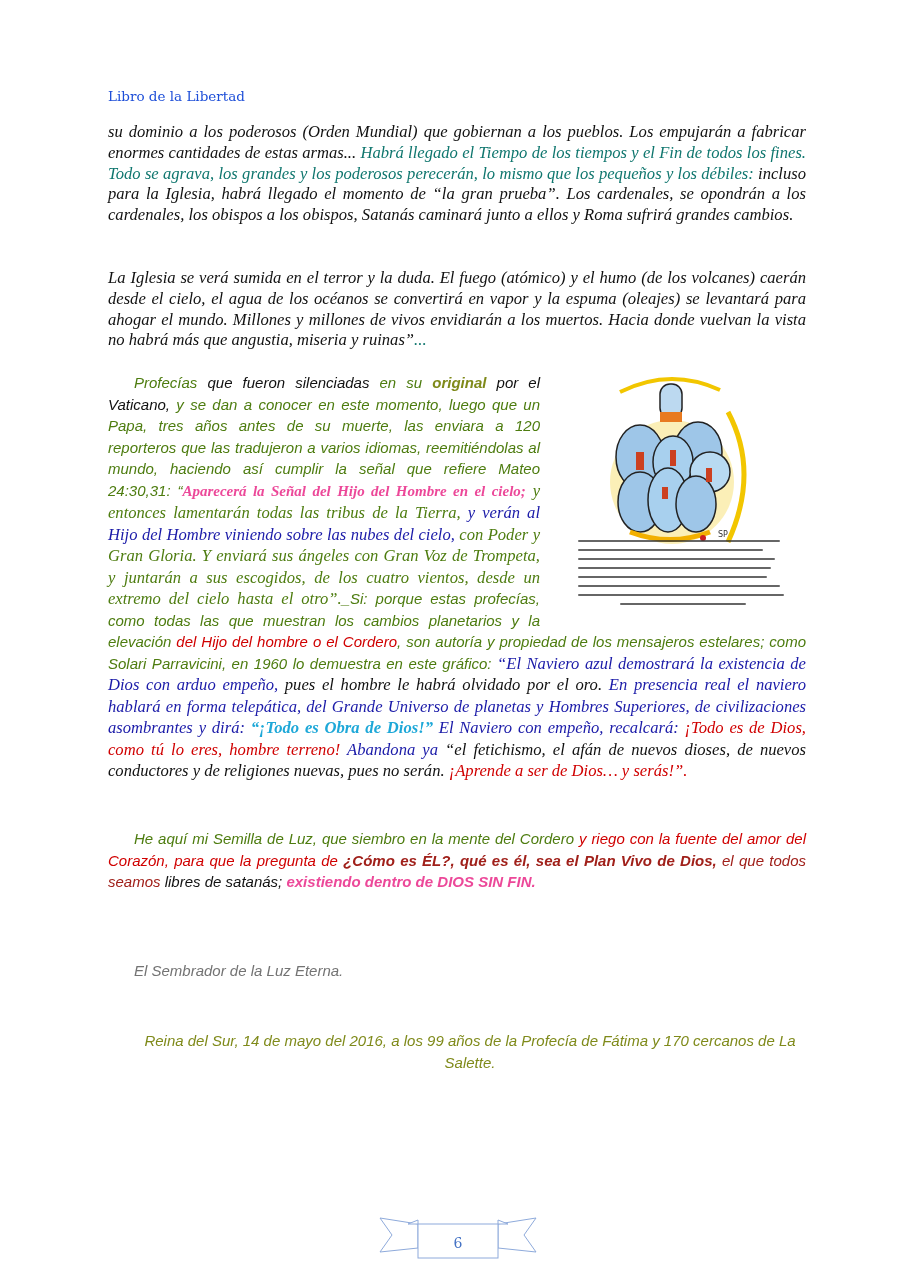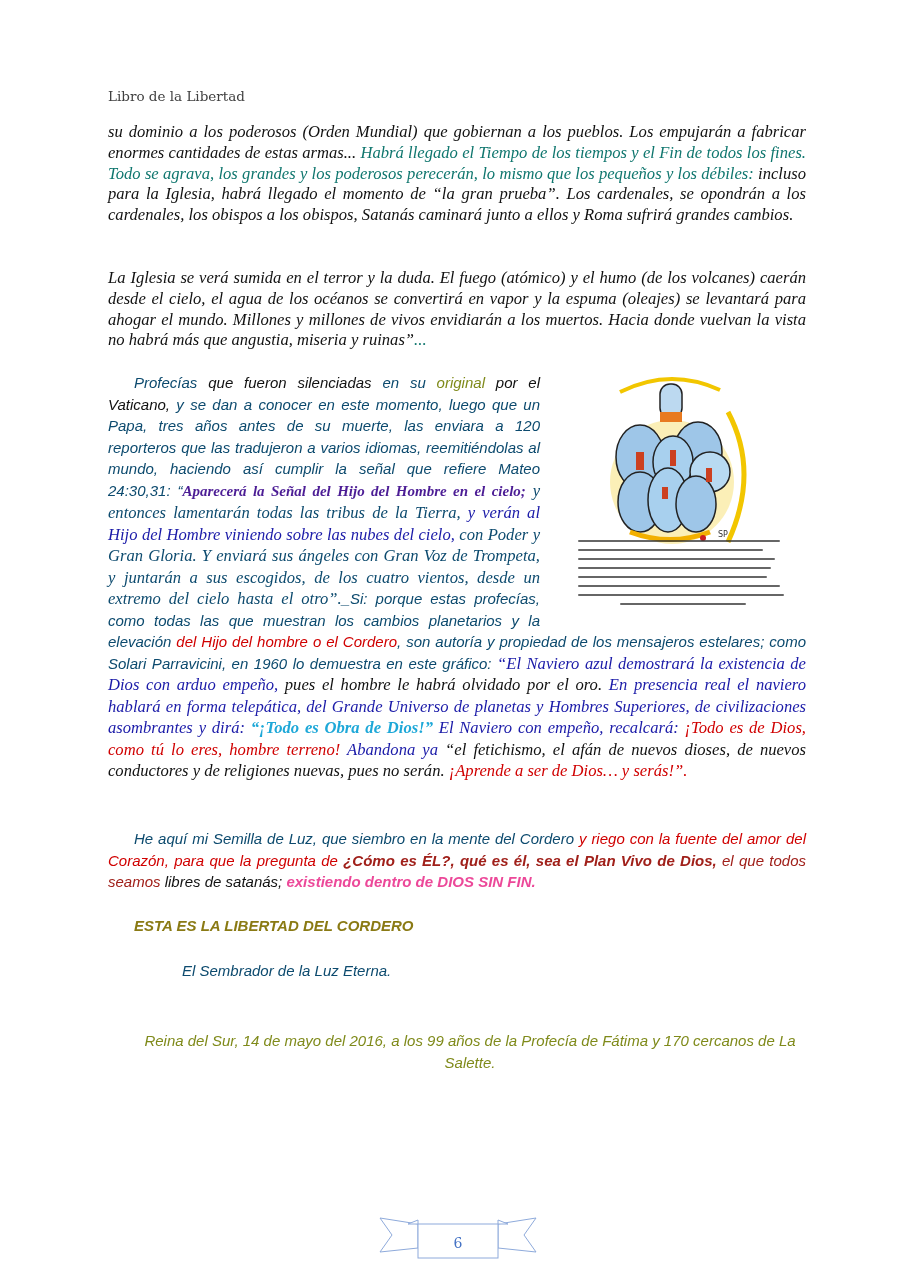--- a/index.html
+++ b/index.html
@@ -1,38 +1,38 @@
 <!DOCTYPE html>
 <html><head>
   <meta charset="utf-8">
   <style>
     html, body { margin: 0; padding: 0; background: #ffffff; }
     body { width: 906px; height: 1280px; position: relative; overflow: hidden; }
     .page { position: absolute; left: 0; top: 0; width: 906px; height: 1280px; }
-    .header { position: absolute; left: 108px; top: 88px; font-family: "DejaVu Serif", serif; font-size: 13.5px; color: #404040; }
+    .header { position: absolute; left: 108px; top: 88px; font-family: "DejaVu Serif", serif; font-size: 13.5px; color: #1d4ed8; }
     .serif { font-family: "Liberation Serif", serif; font-size: 16.6px; line-height: 20.8px; font-style: italic; text-align: justify; }
     .sans { font-family: "Liberation Sans", sans-serif; font-size: 15px; line-height: 21.5px; font-style: italic; text-align: justify; }
     .p1 { position: absolute; left: 108px; top: 122px; width: 698px; color: #111; }
     .p2 { position: absolute; left: 108px; top: 268px; width: 698px; color: #111; }
     .p3-wrap { position: absolute; left: 108px; top: 372px; width: 698px; }
     .figure { float: right; width: 246px; height: 242px; margin: 0 0 0 20px; position: relative; }
     .p3 { text-indent: 26px; color: #7f8a1a; }
     .p4 { position: absolute; left: 108px; top: 828px; width: 698px; text-indent: 26px; }
     .sig1 { position: absolute; left: 134px; top: 917px; font-family: "Liberation Sans", sans-serif; font-size: 15px; font-style: italic; font-weight: bold; color: #8a7a14; }
-    .sig2 { position: absolute; left: 134px; top: 962px; font-family: "Liberation Sans", sans-serif; font-size: 15px; font-style: italic; color: #0c4a6e; margin-left: 48px; }
+    .sig2 { position: absolute; left: 134px; top: 962px; font-family: "Liberation Sans", sans-serif; font-size: 15px; font-style: italic; color: #737373; }
     .date { position: absolute; left: 130px; top: 1030px; width: 680px; text-align: center; font-family: "Liberation Sans", sans-serif; font-size: 15px; line-height: 22px; font-style: italic; color: #7f8a1a; }
     .note { position: absolute; left: 130px; top: 1114px; width: 680px; text-align: center; font-family: "Liberation Sans", sans-serif; font-size: 11px; font-style: italic; color: #8a7a14; }
     .pageno { position: absolute; left: 378px; top: 1216px; width: 160px; height: 44px; }
     .pageno-num { position: absolute; left: 0; top: 19px; width: 160px; text-align: center; font-family: "DejaVu Serif", serif; font-size: 14px; color: #4472c4; }
     .purple { color: #0f766e; }
     .black { color: #111; }
     .bold { font-weight: normal; }
-    .olive { color: #0c4a6e; }
-    .olive-b { color: #7f8a1a; font-weight: normal; }
-    .red-b { color: #4c1d95; font-weight: bold; font-family: "Liberation Serif", serif; margin-top: 31px; }
+    .olive { color: #4d7c0f; }
+    .olive-b { color: #7f8a1a; font-weight: bold; }
+    .red-b { color: #ec4899; font-weight: bold; font-family: "Liberation Serif", serif; margin-top: 31px; }
     .red { color: #d00000; }
     .darkred { color: #a0201a; }
     .darkred-b { color: #a0201a; font-weight: bold; margin-top: 8px; }
     .blue { color: #1a1aa8; }
     .cyan-b { color: #1ea8d8; font-weight: bold; }
     .teal-b { color: #ec4899; font-weight: bold; }
     .serif-i { font-family: "Liberation Serif", serif; font-size: 16.6px; }
     .caption-lines { position: absolute; left: 18px; top: 168px; width: 210px; }
     .caption-lines div { height: 2px; background: #333; margin-bottom: 7px; opacity: 0.75; border-radius: 1px; }
   </style>
@@ -87,21 +87,20 @@
     </div>
     <div class="p3 sans">
       <span class="olive">Profecías</span><span class="black"> que fueron silenciadas </span><span class="olive">en su </span><span class="olive-b">original</span><span class="black"> por el Vaticano,</span><span class="olive"> y se dan a conocer en este momento, luego que un Papa, tres años antes de su muerte, las enviara a 120 reporteros que las tradujeron a varios idiomas, reemitiéndolas al mundo, haciendo así cumplir la señal que refiere Mateo 24:30,31: “</span><span class="red-b">Aparecerá la Señal del Hijo del Hombre en el cielo;</span><span class="olive serif-i"> y entonces lamentarán todas las tribus de la Tierra,</span><span class="blue serif-i"> y verán al Hijo del Hombre viniendo sobre las nubes del cielo,</span><span class="olive serif-i"> con Poder y Gran Gloria. Y enviará sus ángeles con Gran Voz de Trompeta, y juntarán a sus escogidos, de los cuatro vientos, desde un extremo del cielo hasta el otro”.</span><span class="olive">_Si: porque estas profecías, como todas las que muestran los cambios planetarios y la elevación </span><span class="red">del Hijo del hombre o el Cordero</span><span class="olive">, son autoría y propiedad de los mensajeros estelares; como Solari Parravicini, en 1960 lo demuestra en este gráfico: </span><span class="blue serif-i">“El Naviero azul demostrará la existencia de Dios con arduo empeño,</span><span class="black serif-i"> pues el hombre le habrá olvidado por el oro.</span><span class="blue serif-i"> En presencia real el naviero hablará en forma telepática, del Grande Universo de planetas y Hombres Superiores, de civilizaciones asombrantes y dirá: </span><span class="cyan-b serif-i">“¡Todo es Obra de Dios!”</span><span class="blue serif-i"> El Naviero con empeño, recalcará: </span><span class="red serif-i">¡Todo es de Dios, como tú lo eres, hombre terreno!</span><span class="blue serif-i"> Abandona ya </span><span class="black serif-i">“el fetichismo, el afán de nuevos dioses, de nuevos conductores y de religiones nuevas, </span><span class="black bold serif-i">pues no serán</span><span class="black serif-i">. </span><span class="red serif-i">¡Aprende a ser de Dios… y serás!”.</span>
     </div>
   </div>
 
   <div class="p4 sans">
     <span class="olive">He aquí mi Semilla de Luz, que siembro en la mente del Cordero</span><span class="red"> y riego con la fuente del amor del Corazón, para que la pregunta de </span><span class="darkred-b">¿Cómo es ÉL?, qué es él, sea el Plan Vivo de Dios,</span><span class="darkred"> el que todos seamos</span><span class="black"> libres de satanás; </span><span class="teal-b">existiendo dentro de DIOS SIN FIN.</span>
   </div>
 
-  <div class="sig1">ESTA ES LA LIBERTAD DEL CORDERO</div>
   <div class="sig2">El Sembrador de la Luz Eterna.</div>
 
   <div class="date">Reina del Sur, 14 de mayo del 2016, a los 99 años de la Profecía de Fátima y 170 cercanos de La Salette.</div>
 
   <div class="pageno">
     <svg width="160" height="44" viewBox="0 0 160 44">
       <path d="M 2 2 L 40 8 L 40 32 L 2 36 L 14 19 Z" fill="#ffffff" stroke="#8eaadb" stroke-width="1"></path>
       <path d="M 158 2 L 120 8 L 120 32 L 158 36 L 146 19 Z" fill="#ffffff" stroke="#8eaadb" stroke-width="1"></path>
       <rect x="40" y="8" width="80" height="34" fill="#ffffff" stroke="#8eaadb" stroke-width="1"></rect>
       <path d="M 40 8 L 40 4 L 30 8 Z M 120 8 L 120 4 L 130 8 Z" fill="#ffffff" stroke="#8eaadb" stroke-width="1"></path>

